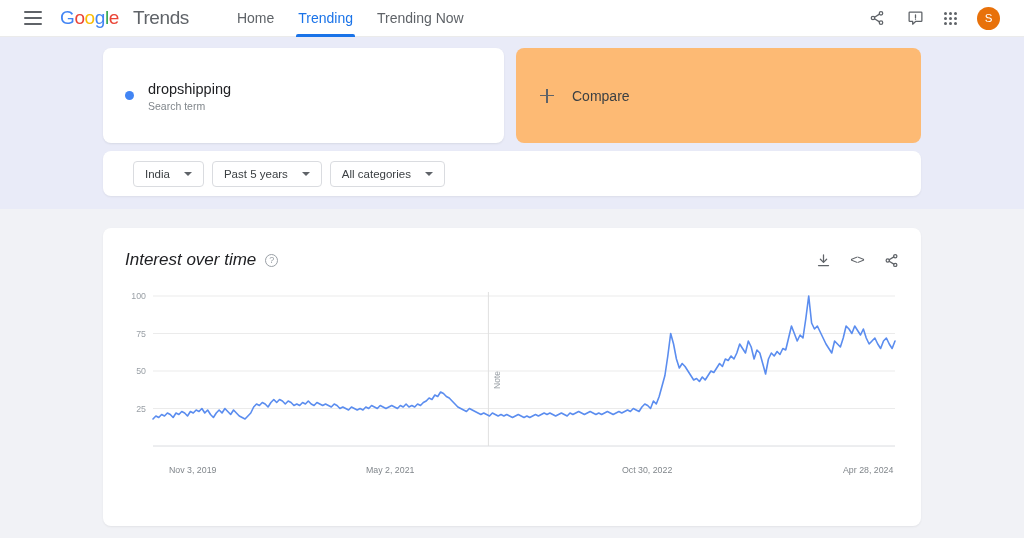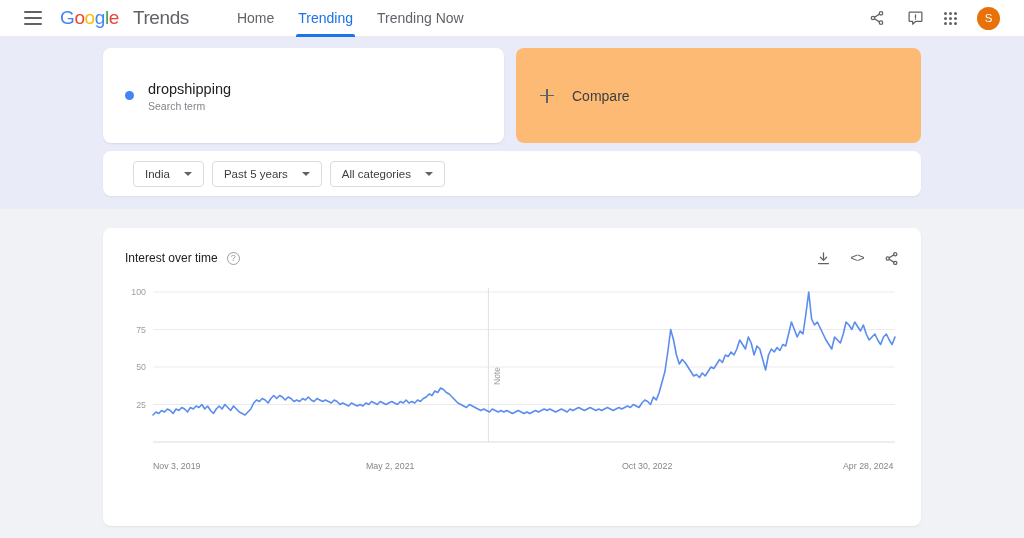--- a/index.html
+++ b/index.html
@@ -95,21 +95,21 @@
            border-top:4.5px solid #5f6368; }
 
   
   .lower { background:#f1f2f6; padding-top:19px; }
   .chart-card {
     width:818px; margin:0 auto; background:#ffffff; border-radius:8px;
     height:298px; box-shadow:0 1px 2px rgba(60,64,67,.08);
     position:relative; padding:22px 22px 0 22px;
   }
   .chart-head { display:flex; align-items:center; }
-  .chart-title { font-size:12px; color:#202124; }
+  .chart-title { font-size:17px; color:#202124;font-style:italic; }
   .help-icon {
     width:13px; height:13px; border:1.2px solid #9aa0a6; border-radius:50%;
     margin-left:9px; font-size:9px; color:#9aa0a6; display:flex;
     align-items:center; justify-content:center; cursor:pointer; line-height:1;
   }
   .chart-tools { margin-left:auto; display:flex; align-items:center; gap:18px; }
   .ctool { cursor:pointer; display:flex; align-items:center; justify-content:center;
            width:16px; height:16px; color:#5f6368; }
   .embed-glyph { font-size:13px; color:#5f6368; font-family:"Liberation Mono", monospace; letter-spacing:-1px; }
 
@@ -257,20 +257,20 @@
           <line x1="28" x2="770" y1="4" y2="4" stroke="#ebebeb" stroke-width="1"></line>
           <text x="21" y="7.2" text-anchor="end" font-size="8.8" fill="#9aa0a6" font-family="&quot;Liberation Sans&quot;, sans-serif">100</text>
           <line x1="28" x2="770" y1="154" y2="154" stroke="#dadce0" stroke-width="1"></line>
           <line x1="363.384" x2="363.384" y1="0" y2="154" stroke="#e0e0e0" stroke-width="1"></line>
           <path d="M28.00,127.00 L30.88,124.00 L33.75,125.50 L36.63,122.50 L39.50,124.00 L42.38,121.00 L45.26,122.50 L48.13,125.50 L51.01,121.00 L53.88,122.50 L56.76,119.50 L59.64,121.00 L62.51,124.00 L65.39,119.50 L68.26,121.00 L71.14,118.00 L74.02,119.50 L76.89,116.50 L79.77,121.00 L82.64,118.00 L85.52,122.50 L88.40,125.50 L91.27,121.00 L94.15,118.00 L97.02,121.00 L99.90,116.50 L102.78,119.50 L105.65,122.50 L108.53,118.00 L111.40,121.00 L114.28,124.00 L117.16,125.50 L120.03,127.00 L122.91,124.00 L125.78,121.00 L128.66,115.00 L131.53,112.00 L134.41,113.50 L137.29,110.50 L140.16,112.00 L143.04,115.00 L145.91,110.50 L148.79,107.50 L151.67,110.50 L154.54,107.50 L157.42,109.00 L160.29,112.00 L163.17,109.00 L166.05,110.50 L168.92,113.50 L171.80,112.00 L174.67,113.50 L177.55,110.50 L180.43,112.00 L183.30,109.00 L186.18,112.00 L189.05,113.50 L191.93,110.50 L194.81,112.00 L197.68,113.50 L200.56,112.00 L203.43,113.50 L206.31,115.00 L209.19,112.00 L212.06,113.50 L214.94,116.50 L217.81,115.00 L220.69,116.50 L223.57,118.00 L226.44,115.00 L229.32,116.50 L232.19,118.00 L235.07,116.50 L237.95,118.00 L240.82,115.00 L243.70,116.50 L246.57,113.50 L249.45,115.00 L252.33,116.50 L255.20,113.50 L258.08,115.00 L260.95,116.50 L263.83,115.00 L266.71,113.50 L269.58,115.00 L272.46,116.50 L275.33,113.50 L278.21,115.00 L281.09,112.00 L283.96,115.00 L286.84,113.50 L289.71,115.00 L292.59,112.00 L295.47,113.50 L298.34,110.50 L301.22,109.00 L304.09,106.00 L306.97,107.50 L309.84,103.00 L312.72,104.50 L315.60,100.00 L318.47,101.50 L321.35,104.50 L324.22,106.00 L327.10,109.00 L329.98,112.00 L332.85,115.00 L335.73,116.50 L338.60,118.00 L341.48,119.50 L344.36,116.50 L347.23,118.00 L350.11,119.50 L352.98,121.00 L355.86,122.50 L358.74,121.00 L361.61,122.50 L364.49,124.00 L367.36,121.00 L370.24,122.50 L373.12,124.00 L375.99,122.50 L378.87,124.00 L381.74,122.50 L384.62,124.00 L387.50,125.50 L390.37,124.00 L393.25,122.50 L396.12,124.00 L399.00,125.50 L401.88,124.00 L404.75,125.50 L407.63,124.00 L410.50,122.50 L413.38,124.00 L416.26,122.50 L419.13,121.00 L422.01,122.50 L424.88,121.00 L427.76,122.50 L430.64,124.00 L433.51,122.50 L436.39,121.00 L439.26,122.50 L442.14,124.00 L445.02,121.00 L447.89,122.50 L450.77,121.00 L453.64,119.50 L456.52,121.00 L459.40,122.50 L462.27,121.00 L465.15,119.50 L468.02,121.00 L470.90,122.50 L473.78,121.00 L476.65,122.50 L479.53,121.00 L482.40,119.50 L485.28,121.00 L488.16,122.50 L491.03,121.00 L493.91,119.50 L496.78,121.00 L499.66,119.50 L502.53,118.00 L505.41,119.50 L508.29,116.50 L511.16,118.00 L514.04,119.50 L516.91,115.00 L519.79,112.00 L522.67,113.50 L525.54,116.50 L528.42,109.00 L531.29,112.00 L534.17,104.50 L537.05,94.00 L539.92,83.50 L542.80,64.00 L545.67,41.50 L548.55,52.00 L551.43,67.00 L554.30,76.00 L557.18,71.50 L560.05,74.50 L562.93,79.00 L565.81,83.50 L568.68,88.00 L571.56,86.50 L574.43,89.50 L577.31,85.00 L580.19,88.00 L583.06,83.50 L585.94,79.00 L588.81,80.50 L591.69,76.00 L594.57,71.50 L597.44,74.50 L600.32,67.00 L603.19,68.50 L606.07,64.00 L608.95,67.00 L611.82,61.00 L614.70,52.00 L617.57,56.50 L620.45,61.00 L623.33,49.00 L626.20,55.00 L629.08,67.00 L631.95,58.00 L634.83,61.00 L637.71,71.50 L640.58,82.00 L643.46,67.00 L646.33,61.00 L649.21,64.00 L652.09,59.50 L654.96,62.50 L657.84,56.50 L660.71,58.00 L663.59,46.00 L666.47,34.00 L669.34,41.50 L672.22,49.00 L675.09,43.00 L677.97,46.00 L680.84,26.50 L683.72,4.00 L686.60,31.00 L689.47,37.00 L692.35,34.00 L695.22,40.00 L698.10,46.00 L700.98,52.00 L703.85,56.50 L706.73,61.00 L709.60,49.00 L712.48,52.00 L715.36,55.00 L718.23,46.00 L721.11,34.00 L723.98,37.00 L726.86,41.50 L729.74,34.00 L732.61,38.50 L735.49,43.00 L738.36,37.00 L741.24,46.00 L744.12,52.00 L746.99,49.00 L749.87,46.00 L752.74,52.00 L755.62,56.50 L758.50,49.00 L761.37,46.00 L764.25,52.00 L767.12,56.50 L770.00,49.00" fill="none" stroke="#5b8def" stroke-width="1.6" stroke-linejoin="round" stroke-linecap="round"></path>
         </svg>
       <div class="note-label" id="note-label" style="left: 367.384px; top: 97px;">Note</div>
     </div>
 
     <div class="xlabels" id="xlabels">
-        <span style="left: 28px;">Nov 3, 2019</span>
+        <span style="left: 44px;">Nov 3, 2019</span>
         <span style="left: 241px;">May 2, 2021</span>
         <span style="left: 496.914px;">Oct 30, 2022</span>
         <span style="left: 718px;">Apr 28, 2024</span>
       </div>
 
   </div>
 </div>
 
 </body></html>

